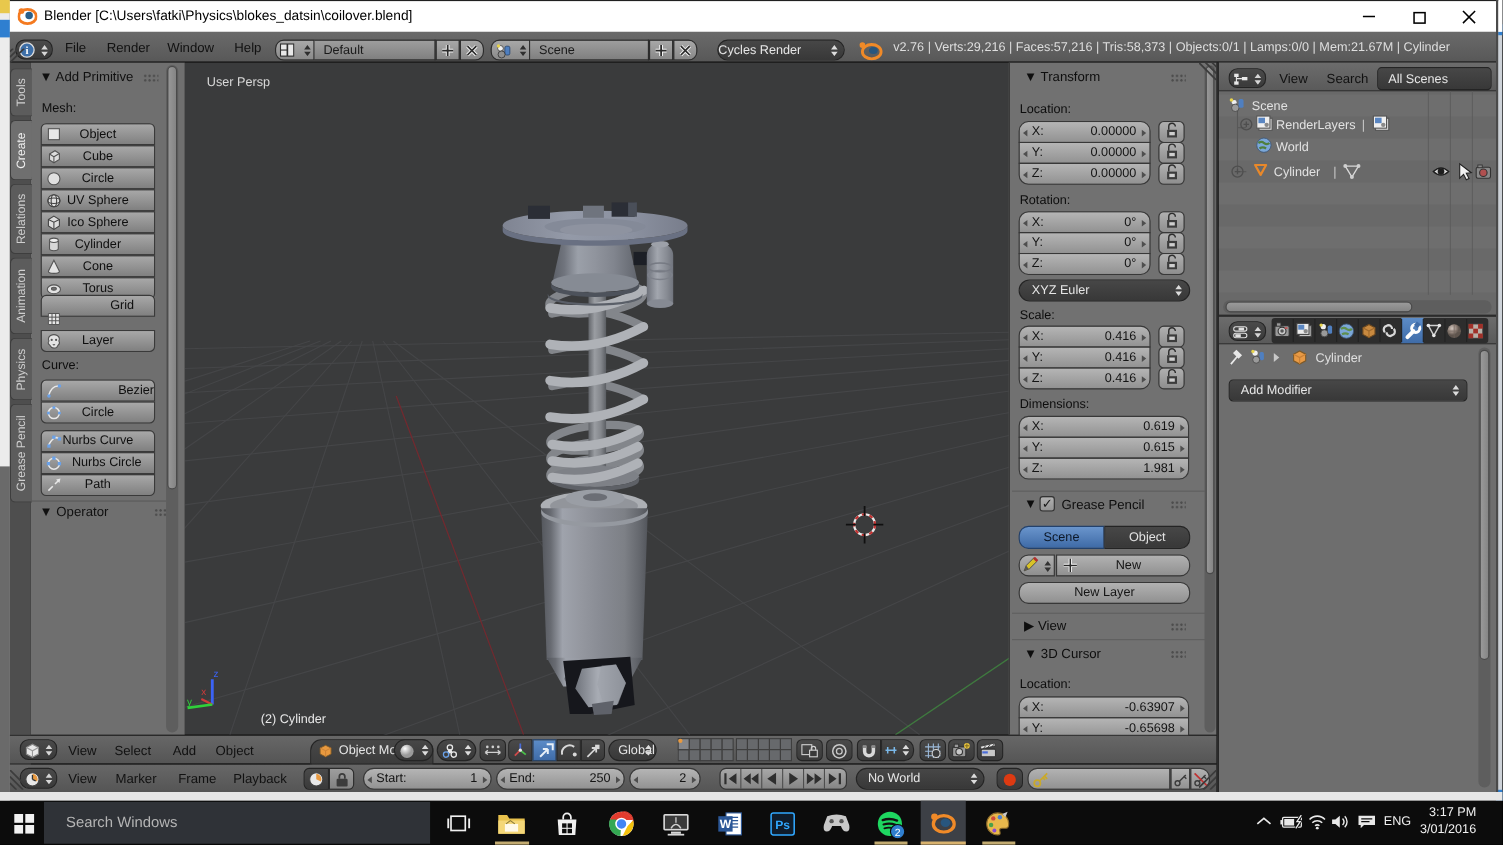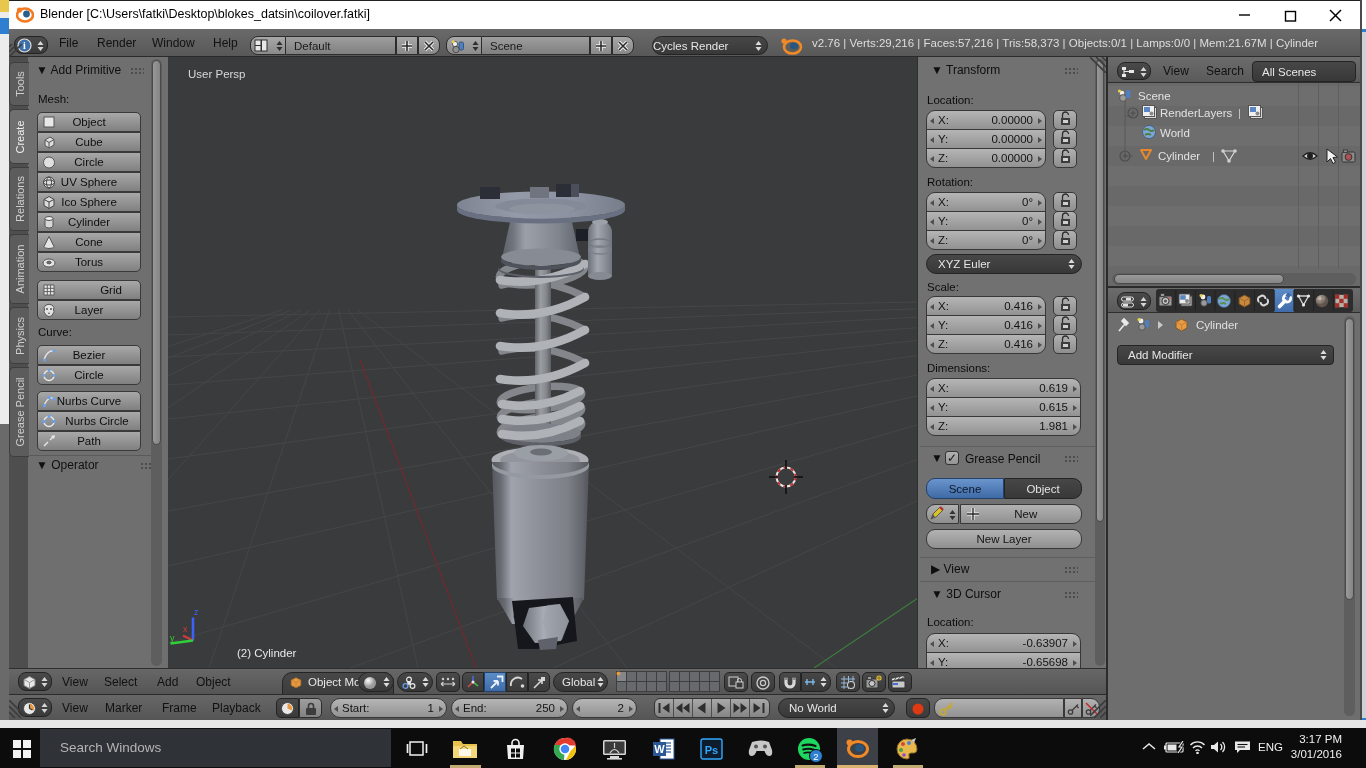--- a/index.html
+++ b/index.html
@@ -37,21 +37,21 @@
 <div class="abs" style="left:1360px;top:0;width:6px;height:728px;background:#cdd2d8;"></div>
 <div class="abs" style="left:1362px;top:22px;width:4px;height:10px;background:#2f7fd0;"></div>
 <div class="abs" style="left:1360px;top:718px;width:6px;height:10px;background:#2f7fd0;"></div>
 
 <div class="abs" style="left:9px;top:0;width:1357px;height:29px;background:#ffffff;"></div>
 <svg class="abs" style="left:16px;top:6px;" width="18" height="17" viewBox="0 0 18 17">
   <ellipse cx="9" cy="9" rx="8" ry="6.5" fill="none" stroke="#f47a20" stroke-width="2.6"></ellipse>
   <circle cx="10.5" cy="8" r="3.4" fill="#2a5f8a"></circle>
   <circle cx="3.5" cy="4" r="2.6" fill="#f47a20"></circle>
 </svg>
-<div class="abs" style="left:40px;top:7px;font-size:12.5px;color:#000;">Blender [C:\Users\fatki\Desktop\blokes_datsin\coilover.fatki]</div>
+<div class="abs" style="left:40px;top:7px;font-size:12.5px;color:#000;">Blender [C:\Users\fatki\Physics\blokes_datsin\coilover.blend]</div>
 <svg class="abs" style="left:1225px;top:0;" width="130" height="29">
   <line x1="14" y1="15" x2="25" y2="15" stroke="#000" stroke-width="1.4"></line>
   <rect x="60.5" y="11.5" width="10" height="9.5" fill="none" stroke="#000" stroke-width="1.4"></rect>
   <line x1="105" y1="10" x2="116" y2="21" stroke="#000" stroke-width="1.4"></line>
   <line x1="116" y1="10" x2="105" y2="21" stroke="#000" stroke-width="1.4"></line>
 </svg>
 <div class="abs" style="left:9px;top:0;width:1353px;height:1px;background:#202020;"></div>
 <div class="abs" style="left:1360px;top:0;width:2px;height:722px;background:#4a4a4a;"></div>
 
 <div class="abs" style="left:9px;top:29px;width:1351px;height:28px;background:linear-gradient(#6a6a6a,#585858);border-bottom:1px solid #2b2b2b;"></div>
@@ -321,21 +321,21 @@
 <div class="grip" style="left:130px;top:67px;"></div>
 <div class="abs lab" style="left:38px;top:93px;">Mesh:</div>
 <div class="tbtn" style="top:112px;border-radius:5px 5px 0 0;">Object</div>
 <div class="tbtn" style="top:132px;">Cube</div>
 <div class="tbtn" style="top:152px;">Circle</div>
 <div class="tbtn" style="top:172px;">UV Sphere</div>
 <div class="tbtn" style="top:192px;">Ico Sphere</div>
 <div class="tbtn" style="top:212px;">Cylinder</div>
 <div class="tbtn" style="top:232px;">Cone</div>
 <div class="tbtn" style="top:252px;border-radius:0 0 5px 5px;">Torus</div>
-<div class="tbtn" style="top:280px;border-radius:5px 5px 0 0;padding-left:44px;">Grid</div>
+<div class="tbtn" style="top:268px;border-radius:5px 5px 0 0;padding-left:44px;">Grid</div>
 <div class="tbtn" style="top:300px;border-radius:0 0 5px 5px;">Layer</div>
 <svg class="abs" style="left:42px;top:115px;" width="15" height="15">
     <rect x="2" y="2" width="10" height="10" fill="#e8e8e8" stroke="#555"></rect>
   </svg>
 <svg class="abs" style="left:42px;top:135px;" width="15" height="15">
     <path d="M3 5 L8 2 L12 4.5 L12 10 L7 13 L3 10.5 Z" fill="#dcdcdc" stroke="#555"></path>
     <path d="M3 5 L7 7.5 L7 13 M7 7.5 L12 4.5" fill="none" stroke="#555"></path>
   </svg>
 <svg class="abs" style="left:42px;top:155px;" width="15" height="15">
     <circle cx="7" cy="7.5" r="5.5" fill="#e0e0e0" stroke="#555"></circle>
@@ -363,21 +363,21 @@
 <svg class="abs" style="left:42px;top:283px;" width="15" height="15">
     <path d="M2 2 H12 V12 H2 Z M2 5.3 H12 M2 8.6 H12 M5.3 2 V12 M8.6 2 V12" fill="#e8e8e8" stroke="#555" stroke-width="0.9"></path>
   </svg>
 <svg class="abs" style="left:42px;top:303px;" width="15" height="15">
     <path d="M4 2 Q7 0.5 10 2 Q13 4 11.5 7 Q13 9 11 10.5 L9.5 13 Q7 14 5 13 L3 10.5 Q1 9 2.5 7 Q1 4 4 2 Z" fill="#e4e4e4" stroke="#555"></path>
     <circle cx="5" cy="6" r="1" fill="#555"></circle>
     <circle cx="9" cy="6" r="1" fill="#555"></circle>
     <path d="M6 10 Q7 11 8 10" fill="none" stroke="#555"></path>
   </svg>
 <div class="abs lab" style="left:38px;top:326px;">Curve:</div>
-<div class="tbtn" style="top:345px;border-radius:5px 5px 0 0;">Bezier</div>
+<div class="tbtn" style="top:345px;border-radius:5px 5px 0 0;text-align:right;">Bezier</div>
 <div class="tbtn" style="top:365px;border-radius:0 0 5px 5px;">Circle</div>
 <div class="tbtn" style="top:391px;border-radius:5px 5px 0 0;">Nurbs Curve</div>
 <div class="tbtn" style="top:411px;padding-left:16px;">Nurbs Circle</div>
 <div class="tbtn" style="top:431px;border-radius:0 0 5px 5px;">Path</div>
 <svg class="abs" style="left:42px;top:348px;" width="15" height="15">
     <path d="M2 12 Q5 2 12 3" fill="none" stroke="#e8e8e8" stroke-width="1.4"></path>
     <circle cx="2.5" cy="12" r="1.6" fill="#6aa1e8"></circle>
     <circle cx="12" cy="3" r="1.6" fill="#6aa1e8"></circle>
   </svg>
 <svg class="abs" style="left:42px;top:368px;" width="15" height="15">
@@ -679,21 +679,21 @@
       <path d="M2 11 A 7 7 0 0 1 13 4" fill="none" stroke="#d8d8d8" stroke-width="1.8"></path>
       <circle cx="13.5" cy="11" r="1.8" fill="#d8d8d8"></circle>
     </svg>
 </div>
 <div class="abs" style="left:528px;top:672px;width:22px;height:20px;background:linear-gradient(#4a4a4a,#3a3a3a);border:1px solid #242424;border-radius:0 5px 5px 0;">
  <svg width="16" height="16" style="position:absolute;left:2px;top:2px;">
       <path d="M3 13 L11 5 M11 5 L11 9 M11 5 L7 5" stroke="#d8d8d8" stroke-width="1.6" fill="none"></path>
       <rect x="10" y="2" width="4" height="4" fill="#d8d8d8"></rect>
     </svg>
 </div>
-<div class="ddark" style="left:553px;top:672px;width:55px;height:20px;line-height:19px;"><span style="margin-left:8px;">Global</span>
+<div class="ddark" style="left:553px;top:672px;width:44px;height:20px;line-height:19px;"><span style="margin-left:8px;">Global</span>
  <svg class="udw" style="right:3px;top:4px;" viewBox="0 0 7 10">
       <path d="M3.5 0 L6.5 4 H0.5 Z M3.5 10 L6.5 6 H0.5 Z" fill="#dcdcdc"></path>
     </svg>
 </div>
 
 <svg class="abs" style="left:616px;top:671px;" width="104" height="22">
  <g fill="#67696c" stroke="#3e3e3e">
  <rect x="0.5" y="0.5" width="10" height="10"></rect>
       <rect x="10.5" y="0.5" width="10" height="10"></rect>
       <rect x="20.5" y="0.5" width="10" height="10"></rect>

